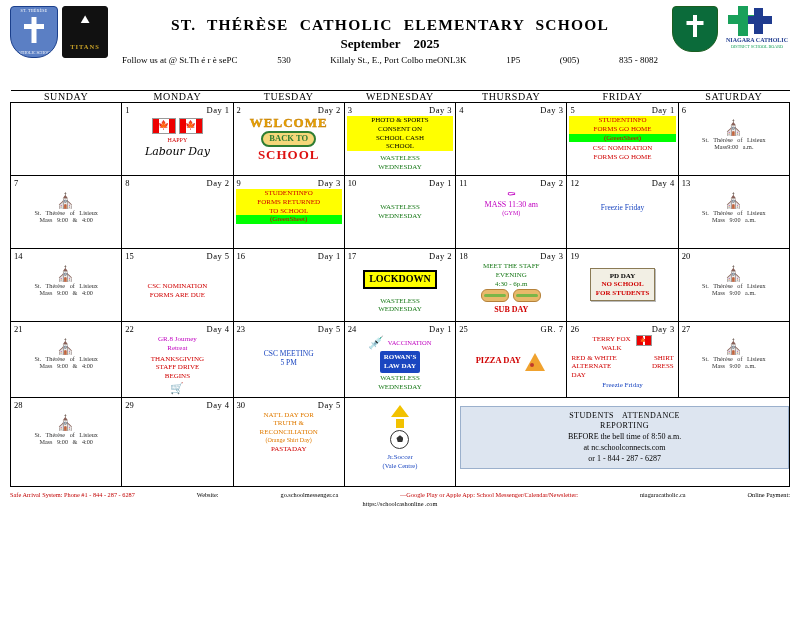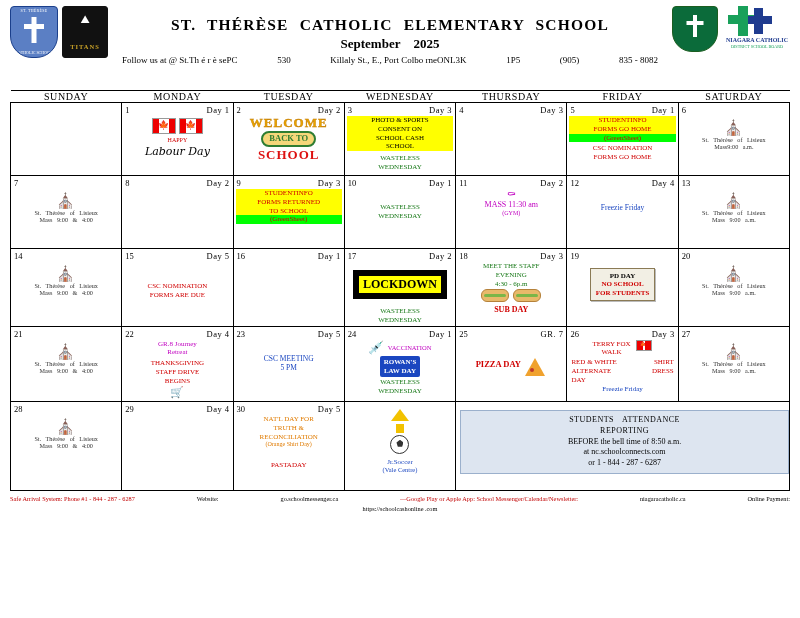--- a/index.html
+++ b/index.html
@@ -91,21 +91,21 @@
 
   
   .wbts{text-align:center;line-height:1.1;}
   .wbts .w1{color:#e8a400;font-weight:bold;font-size:13px;letter-spacing:1px;
             -webkit-text-stroke:0.4px #c07800;}
   .wbts .w2{display:inline-block;background:#f5d77a;border:2px solid #2e7d32;border-radius:9px;color:#2e7d32;
             font-weight:bold;font-size:8.5px;padding:1px 6px;margin:1px 0;}
   .wbts .w3{color:#d11;font-weight:bold;font-size:13px;letter-spacing:1px;}
 
   
-  .lockdown{display:inline-block;background:#ffff00;border:6px solid #000000;font-weight:bold;font-size:12px;padding:1px 4px;}
+  .lockdown{display:inline-block;background:#ffff00;border:2px solid #000000;font-weight:bold;font-size:10px;padding:1px 4px;}
 
   
   .pdsign{display:inline-block;background:#f2efe4;border:1px solid #8a7a55;padding:3px 5px;font-size:7px;
           text-align:center;line-height:1.2;box-shadow:1px 1px 0 #bbb;}
   .pdsign .t{font-weight:bold;}
 
   
   .sandwich{display:inline-block;width:26px;height:11px;border-radius:6px;background:#e8b96a;border:1px solid #b5813a;
             position:relative;margin:0 1px;}
   .sandwich:before{content:"";position:absolute;left:2px;right:2px;top:4px;height:3px;background:#7ab648;border-radius:2px;}
@@ -570,21 +570,21 @@
         <td>
           <div class="cellhead">
               <span class="daynum">30</span>
               <span class="dayof">Day  5</span>
             </div>
           <div class="cellbody">
             <div class="orange">NAT'L DAY  FOR</div>
             <div class="orange">TRUTH   &amp;</div>
             <div class="orange">RECONCILIATION</div>
             <div class="orange" style="font-size:6px">(Orange    Shirt    Day)</div>
-            <div class="red" style="margin-top:12px">PASTADAY</div>
+            <div class="red" style="margin-top:1px">PASTADAY</div>
           </div>
         </td>
 
         <td>
           <div class="cellbody" style="margin-top:6px">
             <div>
               <div class="arrow-up"></div><div class="arrow-stem"></div>
             </div>
             <div style="margin-top:2px"><span class="ball"></span></div>
             <div class="blue" style="font-size:7px;margin-top:1px">Jr.Soccer</div>

